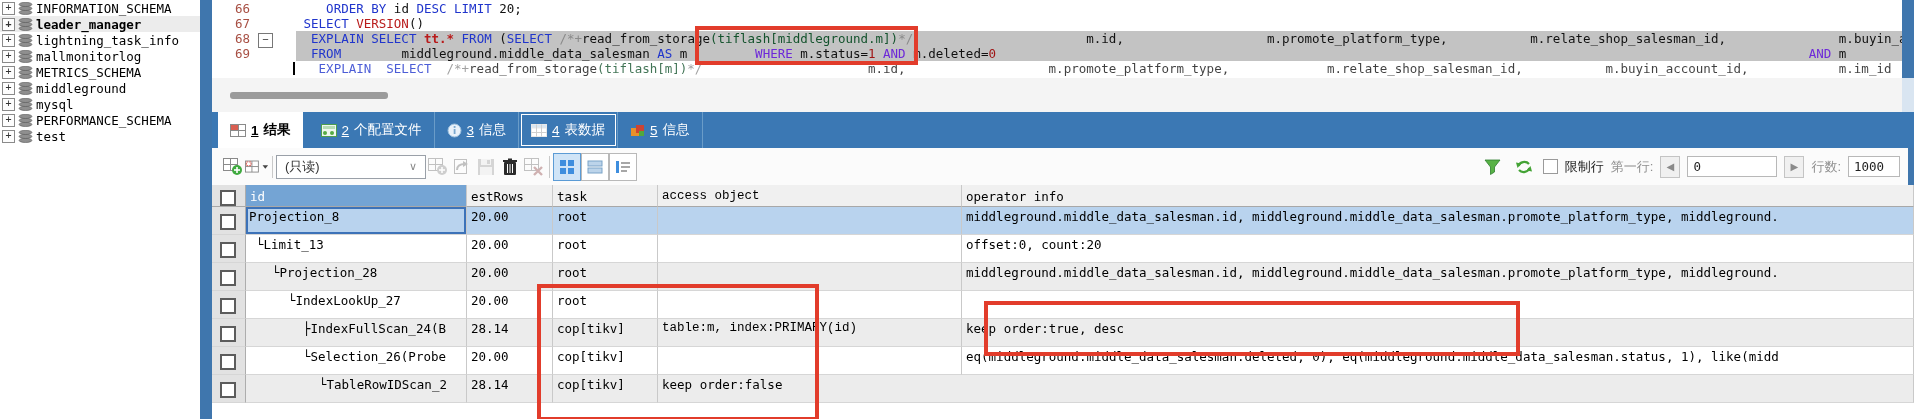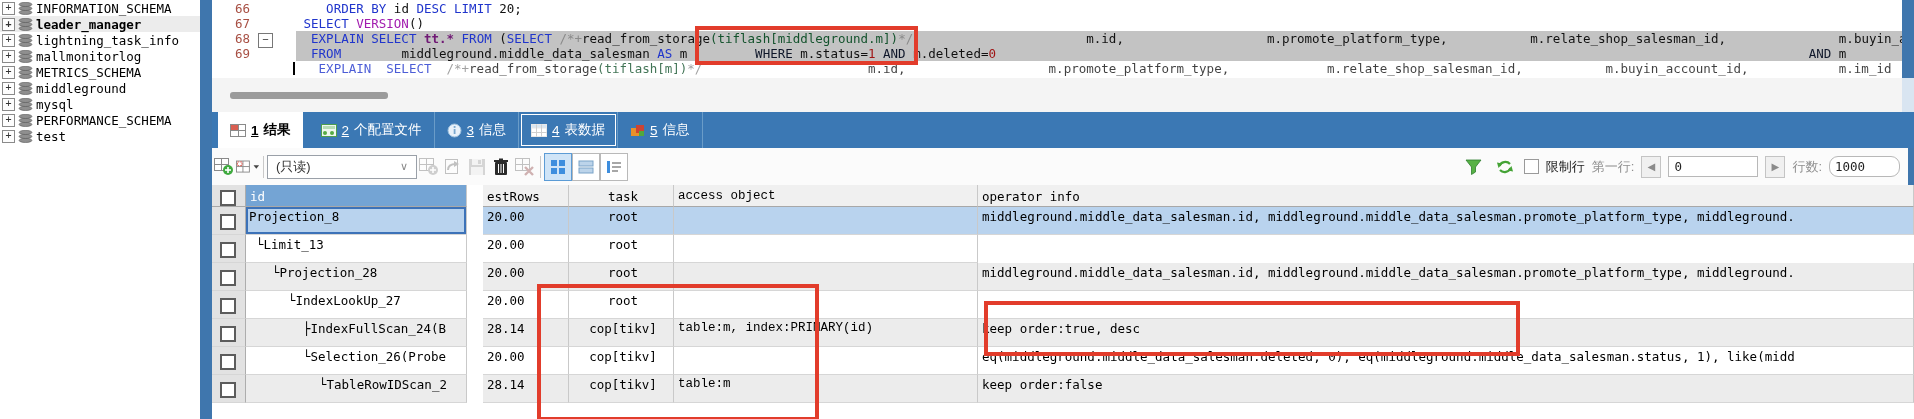--- a/index.html
+++ b/index.html
@@ -21,22 +21,22 @@
   #vsplit{position:absolute;left:200px;top:0;width:12px;height:419px;background:#3f76ad;}
 
   
   #editor{position:absolute;left:212px;top:0;width:1690px;height:78px;background:#fff;overflow:hidden;}
   .lno{position:absolute;left:6px;width:32px;text-align:right;color:#a85044;
        font-family:"DejaVu Sans Mono",monospace;font-size:12.5px;height:15px;line-height:15px;}
   .eline{position:absolute;left:84px;right:0;height:15px;line-height:15px;white-space:pre;
          font-family:"DejaVu Sans Mono",monospace;font-size:12.5px;color:#111;}
   .eline.sel{background:#c3c3c3;}
   .eline.dim{opacity:.8;}
-  .kw{color:#2035cc;text-align:right;} .kw2{color:#0f172a;} .pl{color:#111;} .num{color:#a01515;}
-  .cmt{color:#8a8a8a;} .teal{color:#14532d;} .fnm{color:#a21caf;} .b{font-weight:bold;color:#701a75;}
+  .kw{color:#2035cc;text-align:right;} .kw2{color:#6d28d9;} .pl{color:#111;} .num{color:#a01515;}
+  .cmt{color:#8a8a8a;} .teal{color:#14532d;} .fnm{color:#b91c1c;} .b{font-weight:bold;color:#b91c1c;}
   #foldbox{position:absolute;left:46px;top:33px;width:13px;height:13px;border:1px solid #777;
            background:#fff;font-size:11px;line-height:11px;text-align:center;color:#333;}
   #caret{position:absolute;left:81px;top:62px;width:2px;height:13px;background:#000;}
 
   
   #hscrollzone{position:absolute;left:212px;top:78px;width:1690px;height:34px;background:#f4f4f4;}
   #hthumb{position:absolute;left:18px;top:14px;width:158px;height:7px;background:#9b9b9b;border-radius:3px;}
   #vscroll{position:absolute;left:1902px;top:0;width:12px;height:112px;background:#d9e5f1;}
   #vthumb{position:absolute;left:0;top:0;width:12px;height:78px;background:#3f76ad;}
 
@@ -45,21 +45,21 @@
           display:flex;align-items:stretch;padding-left:6px;}
   .tab{display:inline-flex;align-items:center;gap:5px;padding:0 12px;color:#fff;font-size:13.5px;
        border-right:1px solid #6a9cc8;cursor:default;}
   .tab .tnum{text-decoration:underline;font-family:"Liberation Sans",sans-serif;}
   .tab.active{background:#fff;color:#000;font-weight:bold;border-right:none;margin-right:6px;}
   .tab.focusbox{outline:1px solid #fff;outline-offset:-3px;}
   .ticon{display:inline-flex;flex:none;}
 
   
   #toolbar{position:absolute;left:212px;top:148px;right:0;height:37px;background:#fbfbfb;
-           display:flex;align-items:center;padding-left:0;box-sizing:border-box;}
+           display:flex;align-items:center;padding-left:9px;box-sizing:border-box;}
   .tbtn{display:inline-flex;align-items:center;justify-content:center;width:24px;height:24px;flex:none;}
   .tbtn.disabled{opacity:.38;}
   .tsep{width:1px;height:22px;background:#c9c9c9;margin:0 3px;flex:none;}
   #readonly{width:150px;height:24px;border:1px solid #9aa0a8;background:#fff;display:inline-flex;
             align-items:center;justify-content:space-between;padding:0 8px;box-sizing:border-box;
             font-size:13px;color:#333;flex:none;}
   .viewbtn{width:26px;height:26px;border:1px solid #b9b9b9;background:#fff;display:inline-flex;
            align-items:center;justify-content:center;flex:none;}
   .viewbtn.active{background:#cfe4f7;border:1px solid #5b9bd5;}
   #tb-right{margin-left:auto;display:flex;align-items:center;gap:7px;padding-right:14px;}
@@ -78,22 +78,22 @@
           font-family:"DejaVu Sans Mono",monospace;font-size:12.5px;}
   .trow{display:flex;height:28px;}
   .trow.hdr{height:22px;}
   .tc{box-sizing:border-box;border-right:1px solid #c9c9c9;border-bottom:1px solid #d6d6d6;
       padding:2px 0 0 4px;overflow:hidden;white-space:pre;height:100%;}
   .hdr .tc{background:#f0f0f0;border-bottom:1px solid #a8a8a8;padding-top:4px;}
   .hdr .tc.idh{background:#74a4d4;color:#fff;}
   .c-cb{width:34px;flex:none;background:#e2e2e2;display:flex;align-items:center;
         justify-content:flex-start;padding-left:8px;}
   .c-id{width:221px;flex:none;}
-  .c-est{width:86px;flex:none;margin-left:16px;}
-  .c-task{width:105px;flex:none;text-align:center;}
+  .c-est{width:86px;flex:none;}
+  .c-task{width:105px;flex:none;}
   .c-acc{width:304px;flex:none;font-family:Liberation Mono, monospace;}
   .c-op{flex:1;min-width:0;}
   .trow.odd .tc{background:#ececec;}
   .trow.seld .tc{background:#b9d3ee;}
   .trow.seld .c-id{box-shadow:inset 0 0 0 2px #3c72b8;}
   .trow .c-cb{background:#e2e2e2 !important;border-right:1px solid #adadad;}
   .rowcb{width:12px;height:12px;border:2px solid #5c5c5c;background:#fff;flex:none;}
 
   
   .redbox{position:absolute;border:4px solid #e23c2b;z-index:60;pointer-events:none;}
@@ -422,21 +422,21 @@
           <path d="M17 12.5 L11.5 11.5 L15.5 7 Z" fill="#44a335"></path>
         </svg>
       </span>
     <span class="cbx"></span>
     <span class="blabel cn">限制行</span>
     <span class="glabel cn">第一行:</span>
     <span class="navbtn">◀</span>
     <span class="tinput" style="width:90px;">0</span>
     <span class="navbtn">▶</span>
     <span class="glabel cn">行数:</span>
-    <span class="tinput" style="width:71px;border-radius:9px;">1000</span>
+    <span class="tinput" style="width:52px;">1000</span>
   </div>
 </div>
 <div id="rightsliver"></div>
 
 <div id="rtable">
   <div class="trow hdr">
     <div class="tc c-cb"><span class="rowcb"></span></div>
     <div class="tc c-id idh">id</div>
     <div class="tc c-est">estRows</div>
     <div class="tc c-task">task</div>
@@ -452,20 +452,21 @@
     <div class="tc c-acc"></div>
     <div class="tc c-op">middleground.middle_data_salesman.id, middleground.middle_data_salesman.promote_platform_type, middleground.</div>
   </div>
 
   <div class="trow">
     <div class="tc c-cb"><span class="rowcb"></span></div>
     <div class="tc c-id" style="padding-left:10px">└Limit_13</div>
     <div class="tc c-est">20.00</div>
     <div class="tc c-task">root</div>
     <div class="tc c-acc"></div>
+    <div class="tc c-op">offset:0, count:20</div>
   </div>
 
   <div class="trow odd">
     <div class="tc c-cb"><span class="rowcb"></span></div>
     <div class="tc c-id" style="padding-left:26px">└Projection_28</div>
     <div class="tc c-est">20.00</div>
     <div class="tc c-task">root</div>
     <div class="tc c-acc"></div>
     <div class="tc c-op">middleground.middle_data_salesman.id, middleground.middle_data_salesman.promote_platform_type, middleground.</div>
   </div>
@@ -495,20 +496,19 @@
     <div class="tc c-task">cop[tikv]</div>
     <div class="tc c-acc"></div>
     <div class="tc c-op">eq(middleground.middle_data_salesman.deleted, 0), eq(middleground.middle_data_salesman.status, 1), like(midd</div>
   </div>
 
   <div class="trow odd">
     <div class="tc c-cb"><span class="rowcb"></span></div>
     <div class="tc c-id" style="padding-left:73px">└TableRowIDScan_2</div>
     <div class="tc c-est">28.14</div>
     <div class="tc c-task">cop[tikv]</div>
-    <div class="tc c-acc">table:m</div>
     <div class="tc c-op">keep order:false</div>
   </div>
 </div>
 
 <div class="redbox" id="redA"></div>
 <div class="redbox" id="redB"></div>
 <div class="redbox" id="redC"></div>
 
 </body></html>

